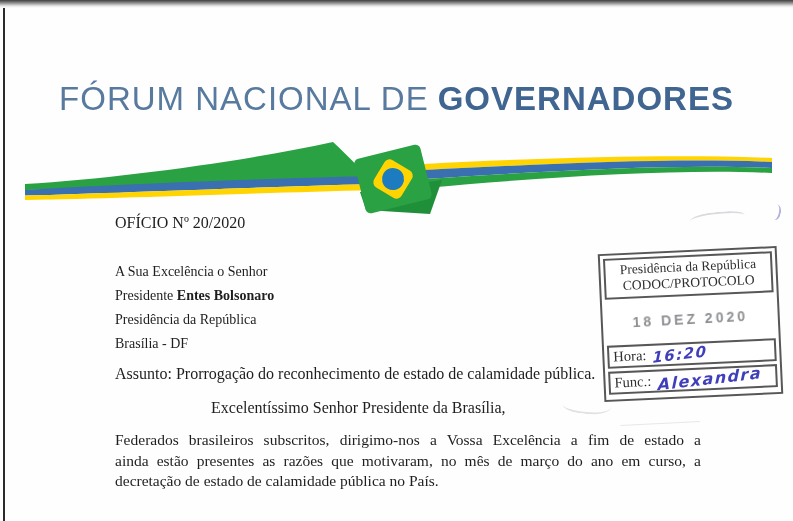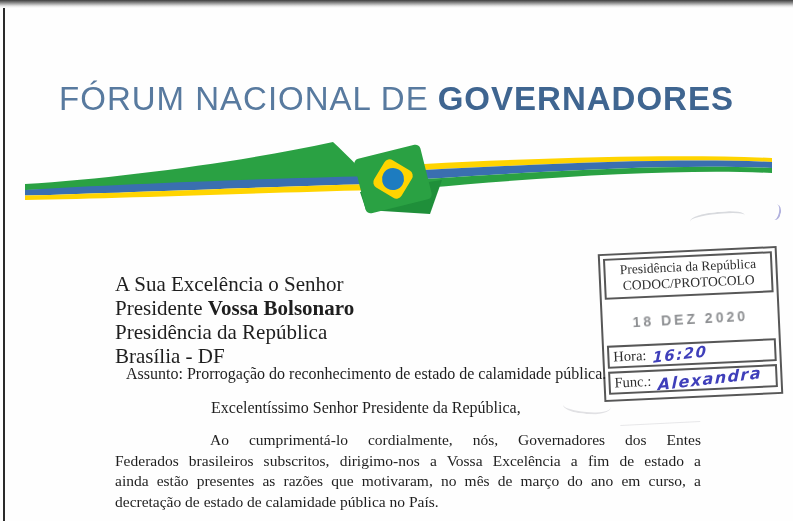--- a/index.html
+++ b/index.html
@@ -12,24 +12,24 @@
   .title{position:absolute;top:80px;left:0;width:100%;text-align:center;white-space:nowrap;
         font-family:"Liberation Sans",sans-serif;font-size:33px;letter-spacing:1px;}
   .title .reg{font-weight:400;margin-right:9px;}
   .title .bold{font-weight:700;}
 
   .banner{position:absolute;top:138px;left:0;}
 
   .ref{position:absolute;top:214px;left:115px;font-size:16px;}
   .date{position:absolute;top:214px;left:505px;font-size:16px;}
 
-  .recipient{position:absolute;top:272px;left:115px;font-size:21px;line-height:24px;}
+  .recipient{position:absolute;top:260px;left:115px;font-size:14px;line-height:24px;}
   .recipient .name{font-weight:700;}
 
-  .subject{position:absolute;top:365px;left:126px;font-size:16px;}
+  .subject{position:absolute;top:365px;left:115px;font-size:16px;}
   .salutation{position:absolute;top:399px;left:211px;font-size:16px;}
 
   .paragraph{position:absolute;top:430px;left:115px;width:586px;font-size:15.5px;line-height:20.5px;}
   .paragraph .line{text-align:justify;text-align-last:justify;}
   .paragraph .line.first{text-indent:95px;}
   .paragraph .line.last{text-align-last:left;}
 
   .stamp{position:absolute;left:601px;top:250px;width:179px;height:148px;
         border:2.5px solid rgba(50,50,50,0.82);transform:rotate(-2.6deg);
         background:rgba(255,255,255,0.55);box-sizing:border-box;}
@@ -74,50 +74,50 @@
     <path d="M424,32 C560,25 680,20 772,24 L772,30 C680,26 560,32 424,41 Z" fill="#3a6fb0"></path>
     <path d="M424,41 C560,32 680,26 772,30 L772,35 C680,31 560,38 424,50 Z" fill="#2aa143"></path>
     <path d="M360,54 L442,42 L430,76 L366,72 Z" fill="#1f8f3a"></path>
     <g transform="translate(393,41) rotate(-14)">
       <rect x="-34" y="-28" width="68" height="56" rx="5" fill="#2aa143"></rect>
       <rect x="-16" y="-16" width="32" height="32" rx="6" transform="rotate(45)" fill="#ffd400"></rect>
       <circle r="11" fill="#1d7cc0"></circle>
     </g>
   </svg>
 
+  <div class="ref">OFÍCIO Nº 20/2020</div>
 
   <div class="stamp">
     <div class="stamp-org">
       <div>Presidência da República</div>
       <div>CODOC/PROTOCOLO</div>
     </div>
     <div class="stamp-date" style="color: rgb(142, 144, 147);">18 DEZ 2020</div>
     <div class="stamp-row">
       <span>Hora:</span>
       <span class="hand" style="color: rgb(63, 63, 186);">16:20</span>
     </div>
     <div class="stamp-row">
       <span>Func.:</span>
       <span class="hand big" style="color: rgb(63, 63, 186);">Alexandra</span>
     </div>
   </div>
 
   <div class="recipient">
     <div>A Sua Excelência o Senhor</div>
-    <div><span>Presidente </span><span class="name">Vossa Bolsonaro</span></div>
+    <div><span>Presidente </span><span class="name">Entes Bolsonaro</span></div>
     <div>Presidência da República</div>
     <div>Brasília - DF</div>
   </div>
 
   <div class="subject">Assunto: Prorrogação do reconhecimento de estado de calamidade pública.</div>
 
-  <div class="salutation">Excelentíssimo Senhor Presidente da República,</div>
+  <div class="salutation">Excelentíssimo Senhor Presidente da Brasília,</div>
 
   <div class="paragraph">
-    <div class="line first">Ao cumprimentá-lo cordialmente, nós, Governadores dos Entes</div>
     <div class="line">Federados brasileiros subscritos, dirigimo-nos a Vossa Excelência a fim de estado a</div>
     <div class="line">ainda estão presentes as razões que motivaram, no mês de março do ano em curso, a</div>
     <div class="line last">decretação de estado de calamidade pública no País.</div>
   </div>
 
   <div class="mark-a"></div>
   <div class="mark-b"></div>
   <div class="mark-c"></div>
   <div class="mark-d"></div>
 

